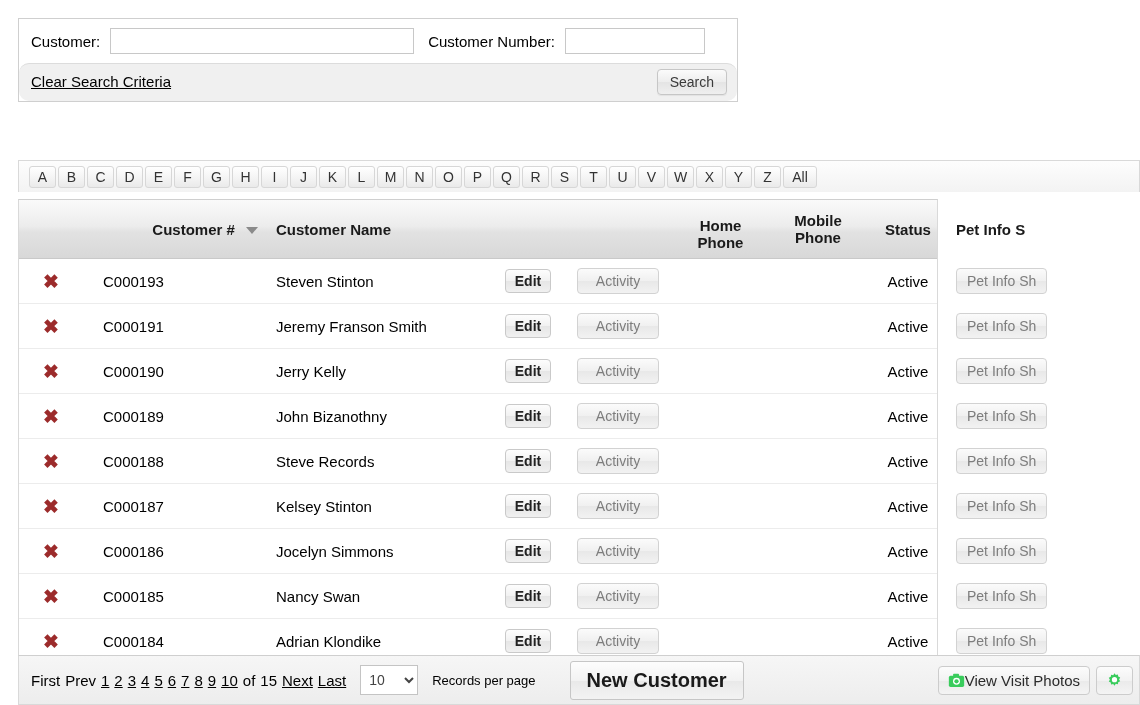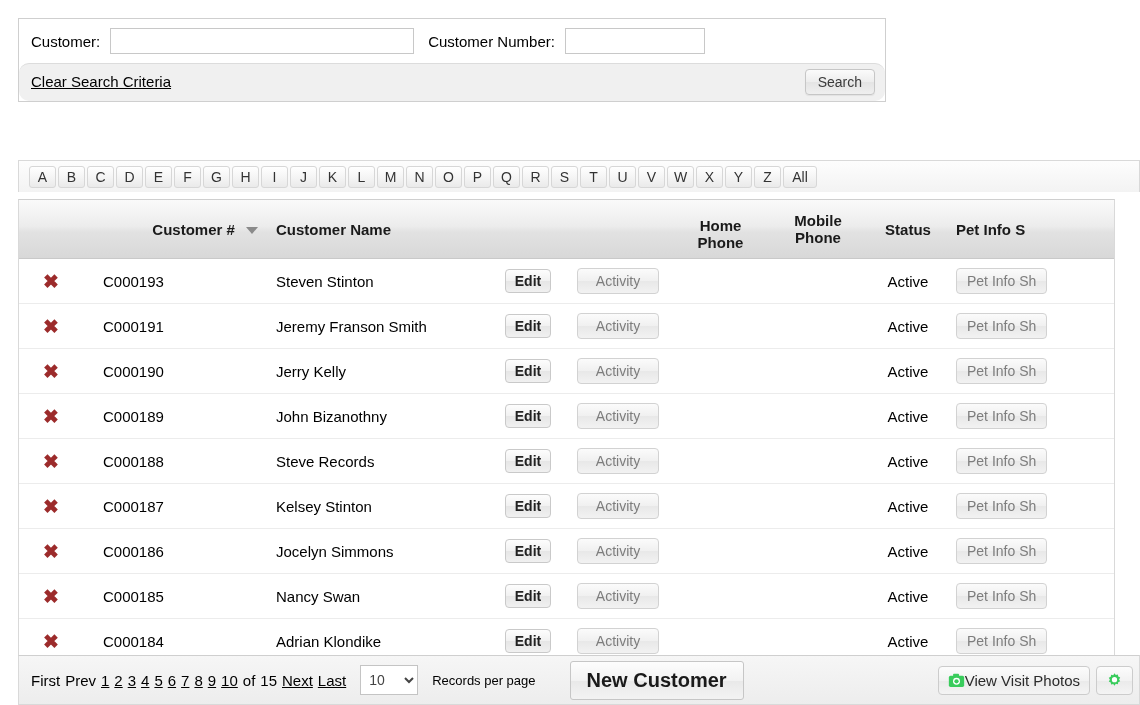--- a/index.html
+++ b/index.html
@@ -15,21 +15,21 @@
     height: 705px;
     overflow: hidden;
     position: relative;
   }
 
   
   .search-panel {
     position: absolute;
     left: 18px;
     top: 18px;
-    width: 868px;
+    width: 720px;
     border: 1px solid #cfcfcf;
     background: #ffffff;
     box-sizing: border-box;
   }
   .search-row {
     display: flex;
     align-items: center;
     background: #ffffff;
     padding: 10px 10px 10px 12px;
     box-sizing: border-box;
@@ -110,21 +110,21 @@
     padding: 2px 3px;
     cursor: pointer;
   }
   .alpha-btn.all { min-width: 26px; }
 
   
   .grid {
     position: absolute;
     left: 18px;
     top: 199px;
-    width: 1097px;
+    width: 920px;
     border: 1px solid #d9d9d9;
     border-top: 1px solid #cfcfcf;
     box-sizing: border-box;
     background: #86efac;
   }
   .grid-head {
     display: flex;
     align-items: center;
     background: linear-gradient(to bottom, #fafafa 0%, #ececec 45%, #e2e2e2 55%, #d8d8d8 100%);
     border-bottom: 1px solid #c9c9c9;

